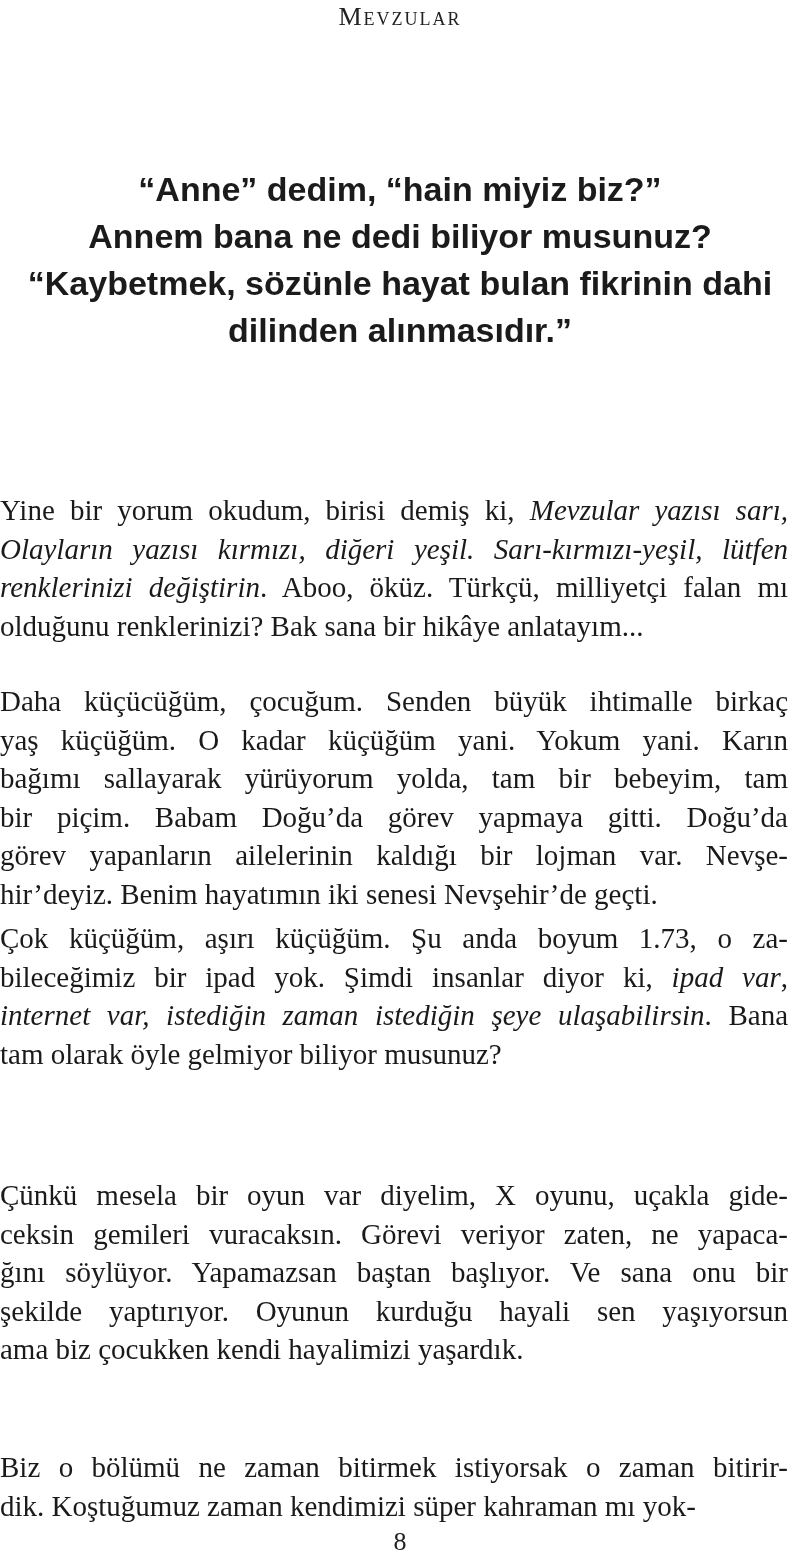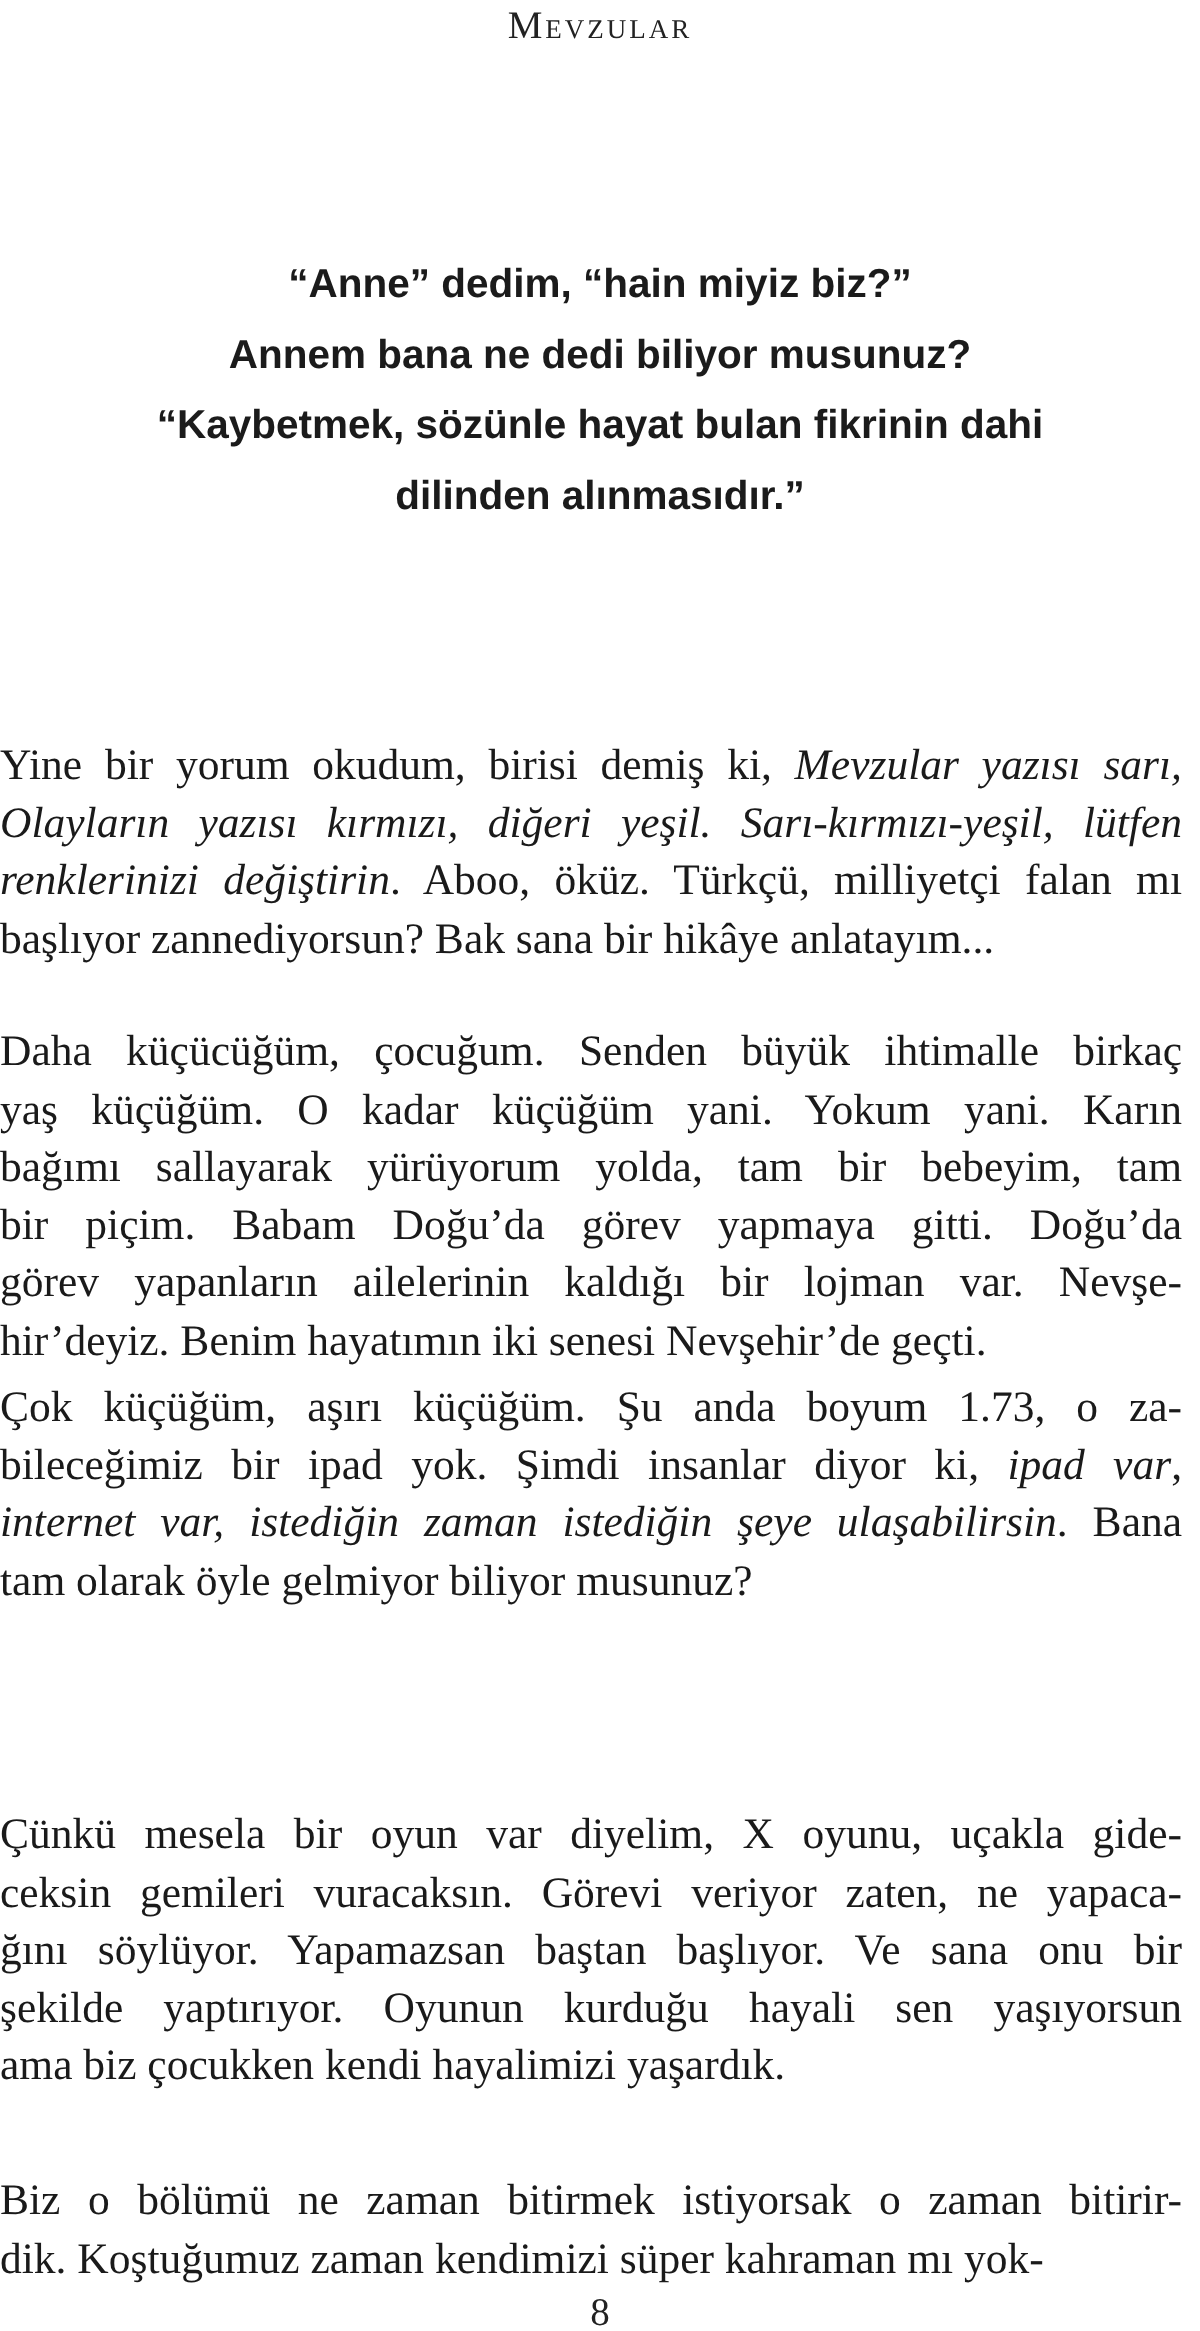--- a/index.html
+++ b/index.html
@@ -27,21 +27,21 @@
       color: #222;
     }
     .quote-block {
       position: absolute;
       top: 166px;
       left: 0;
       width: 800px;
       text-align: center;
       font-family: "Liberation Sans", "DejaVu Sans", sans-serif;
       font-weight: bold;
-      font-size: 27px;
+      font-size: 34px;
       line-height: 47px;
       color: #1b1b1b;
     }
     .quote-line {
       display: block;
       white-space: nowrap;
     }
     .body-text {
       position: absolute;
       left: 0;
@@ -90,37 +90,37 @@
   <span class="quote-line">Annem bana ne dedi biliyor musunuz?</span>
   <span class="quote-line">“Kaybetmek, sözünle hayat bulan fikrinin dahi</span>
   <span class="quote-line">dilinden alınmasıdır.”</span>
 </div>
 
 <div class="body-text">
   <div class="para" style="top:491px;">
       <span class="line"><span>Yine bir yorum okudum, birisi demiş ki, </span><span class="i">Mevzular yazısı sarı,</span></span>
       <span class="line"><span class="i">Olayların yazısı kırmızı, diğeri yeşil. Sarı-kırmızı-yeşil, lütfen</span></span>
       <span class="line"><span class="i">renklerinizi değiştirin</span><span>. Aboo, öküz. Türkçü, milliyetçi falan mı</span></span>
-      <span class="line last"><span>başlıyor zannediyorsun? Bak sana bir hikâye anlatayım...</span></span>
+      <span class="line last"><span>olduğunu renklerinizi? Bak sana bir hikâye anlatayım...</span></span>
     </div>
   <div class="para" style="top:682px;">
       <span class="line"><span>Daha küçücüğüm, çocuğum. Senden büyük ihtimalle birkaç</span></span>
       <span class="line"><span>yaş küçüğüm. O kadar küçüğüm yani. Yokum yani. Karın</span></span>
       <span class="line"><span>bağımı sallayarak yürüyorum yolda, tam bir bebeyim, tam</span></span>
       <span class="line"><span>bir piçim. Babam Doğu’da görev yapmaya gitti. Doğu’da</span></span>
       <span class="line"><span>görev yapanların ailelerinin kaldığı bir lojman var. Nevşe-</span></span>
       <span class="line last"><span>hir’deyiz. Benim hayatımın iki senesi Nevşehir’de geçti.</span></span>
     </div>
   <div class="para" style="top:919px;">
       <span class="line"><span>Çok küçüğüm, aşırı küçüğüm. Şu anda boyum 1.73, o za-</span></span>
       <span class="line"><span>bileceğimiz bir ipad yok. Şimdi insanlar diyor ki, </span><span class="i">ipad var</span><span>,</span></span>
       <span class="line"><span class="i">internet var, istediğin zaman istediğin şeye ulaşabilirsin</span><span>. Bana</span></span>
       <span class="line last"><span>tam olarak öyle gelmiyor biliyor musunuz?</span></span>
     </div>
-  <div class="para" style="top:1176px;margin-top:28px;">
+  <div class="para" style="top:1176px;">
       <span class="line"><span>Çünkü mesela bir oyun var diyelim, X oyunu, uçakla gide-</span></span>
       <span class="line"><span>ceksin gemileri vuracaksın. Görevi veriyor zaten, ne yapaca-</span></span>
       <span class="line"><span>ğını söylüyor. Yapamazsan baştan başlıyor. Ve sana onu bir</span></span>
       <span class="line"><span>şekilde yaptırıyor. Oyunun kurduğu hayali sen yaşıyorsun</span></span>
       <span class="line last"><span>ama biz çocukken kendi hayalimizi yaşardık.</span></span>
     </div>
   <div class="para" style="top:1448px;">
       <span class="line"><span>Biz o bölümü ne zaman bitirmek istiyorsak o zaman bitirir-</span></span>
       <span class="line last"><span>dik. Koştuğumuz zaman kendimizi süper kahraman mı yok-</span></span>
     </div>

